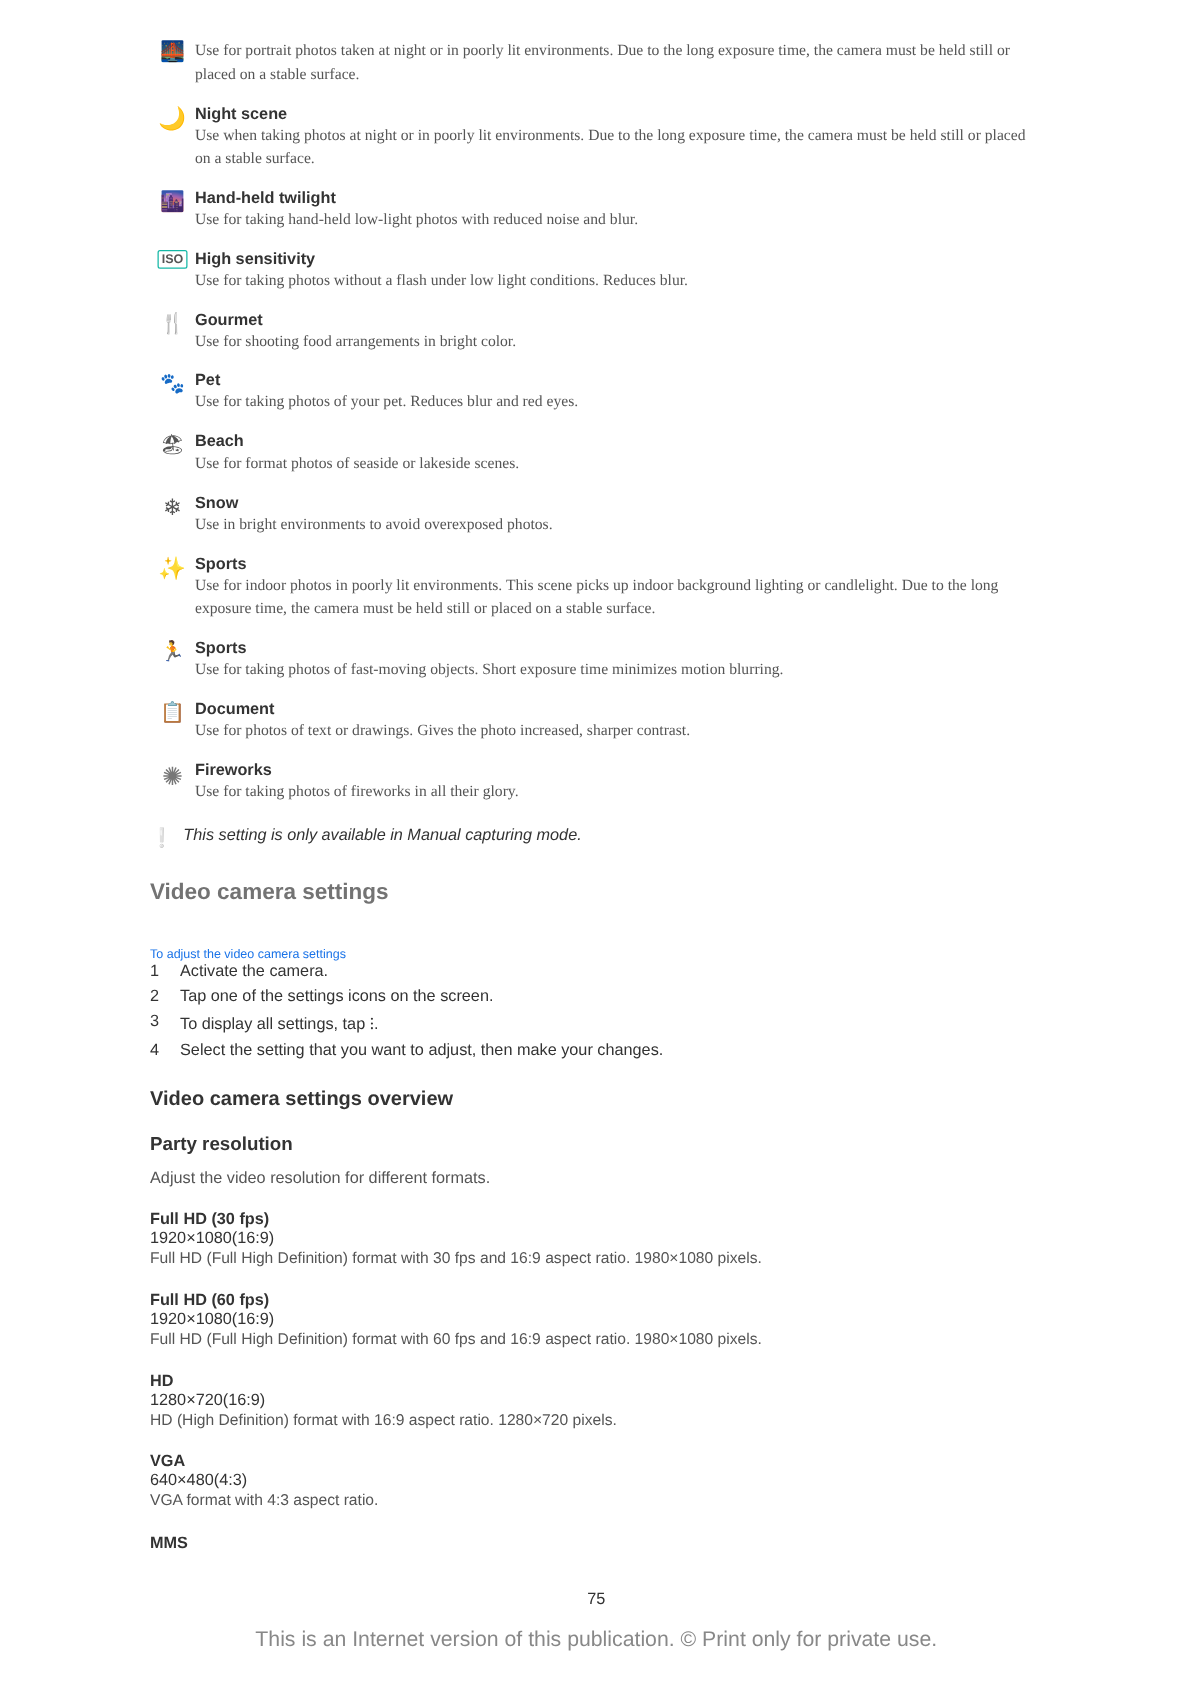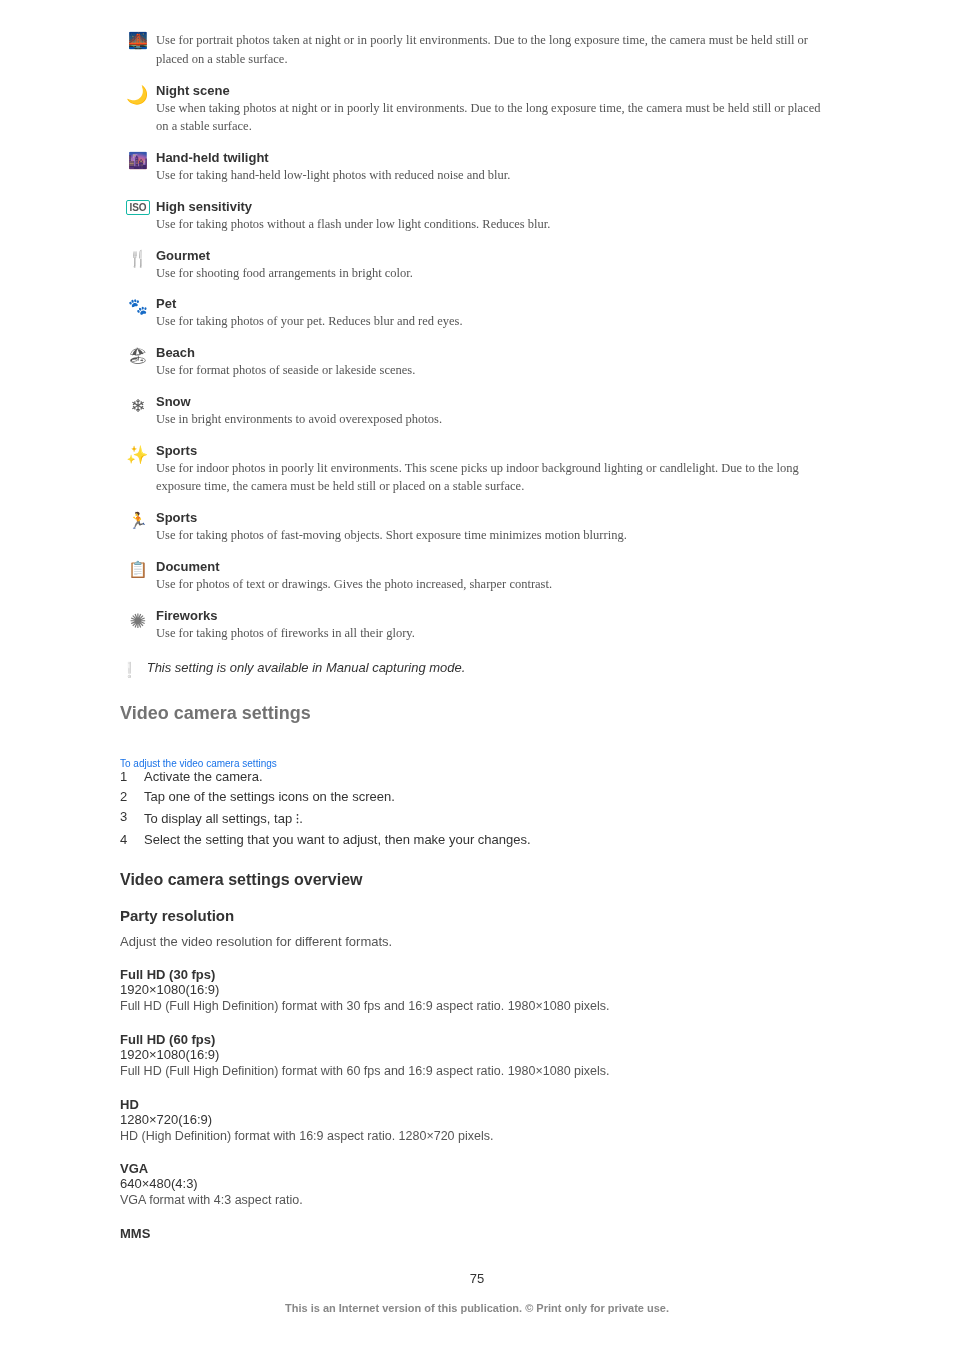--- a/index.html
+++ b/index.html
@@ -138,23 +138,22 @@
     }
     .page-number {
       text-align: center;
       margin-top: 30px;
       font-size: 13px;
       color: #333;
     }
     .footer-text {
       text-align: center;
       margin-top: 16px;
-      font-size: 11px;
+      font-size: 17px;
       color: #888;
-      font-weight: bold;
     }
   </style>
 </head>
 <body>
 
 <div class="page">
 
   <div id="scenes-container">
       <div class="scene-item">
     <div class="scene-icon">

